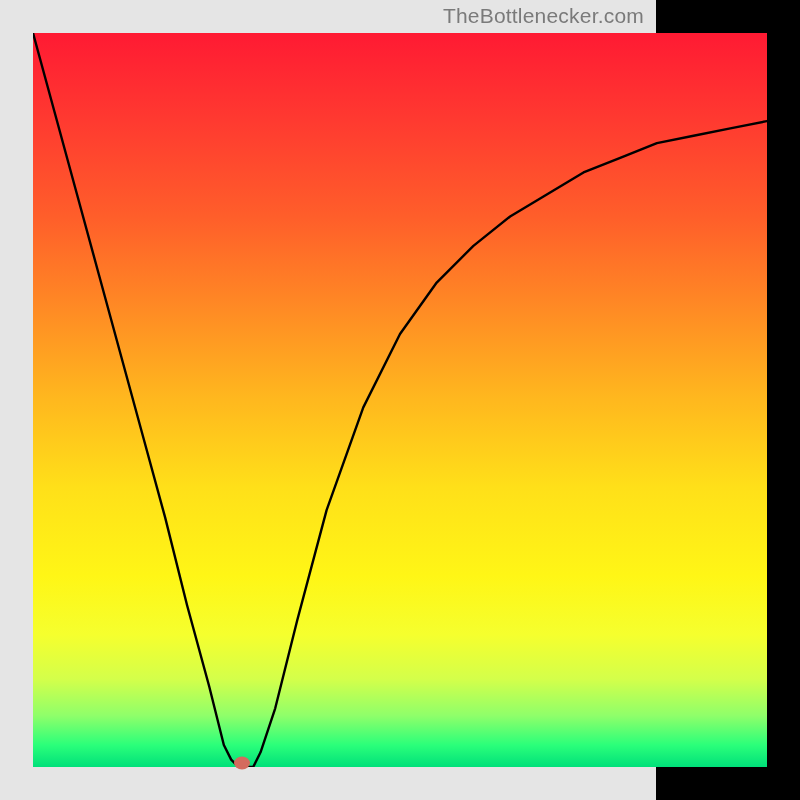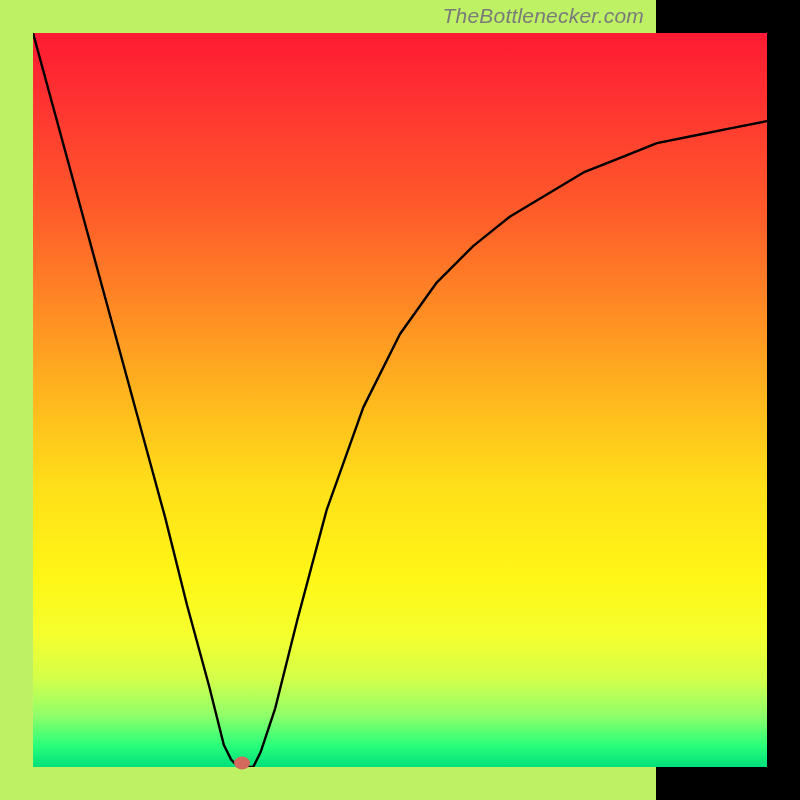--- a/index.html
+++ b/index.html
@@ -8,22 +8,21 @@
     width: 800px;
     height: 800px;
     background: #000;
     overflow: hidden;
     font-family: Arial, Helvetica, sans-serif;
   }
   .frame {
     position: relative;
     width: 656px;
     height: 800px;
-    background: #bef264;
-    font-style: italic;
+    background: #e5e5e5;
   }
   .plot-area {
     position: absolute;
     left: 33px;
     top: 33px;
     width: 734px;
     height: 734px;
     
     background: linear-gradient(
       to bottom,

